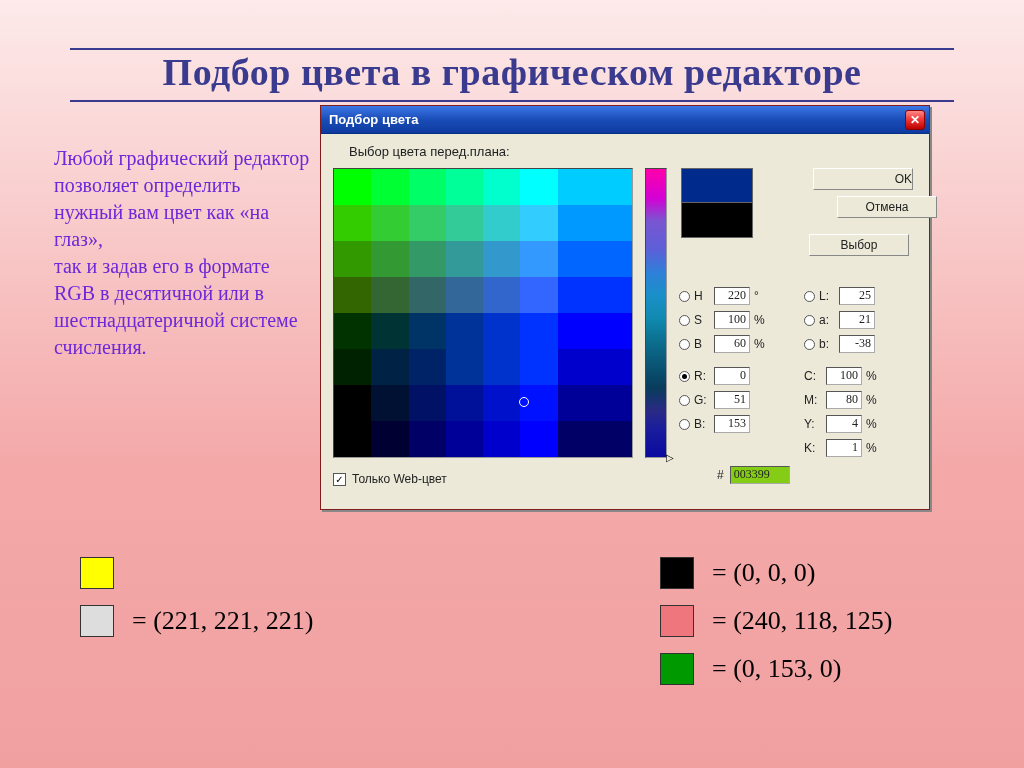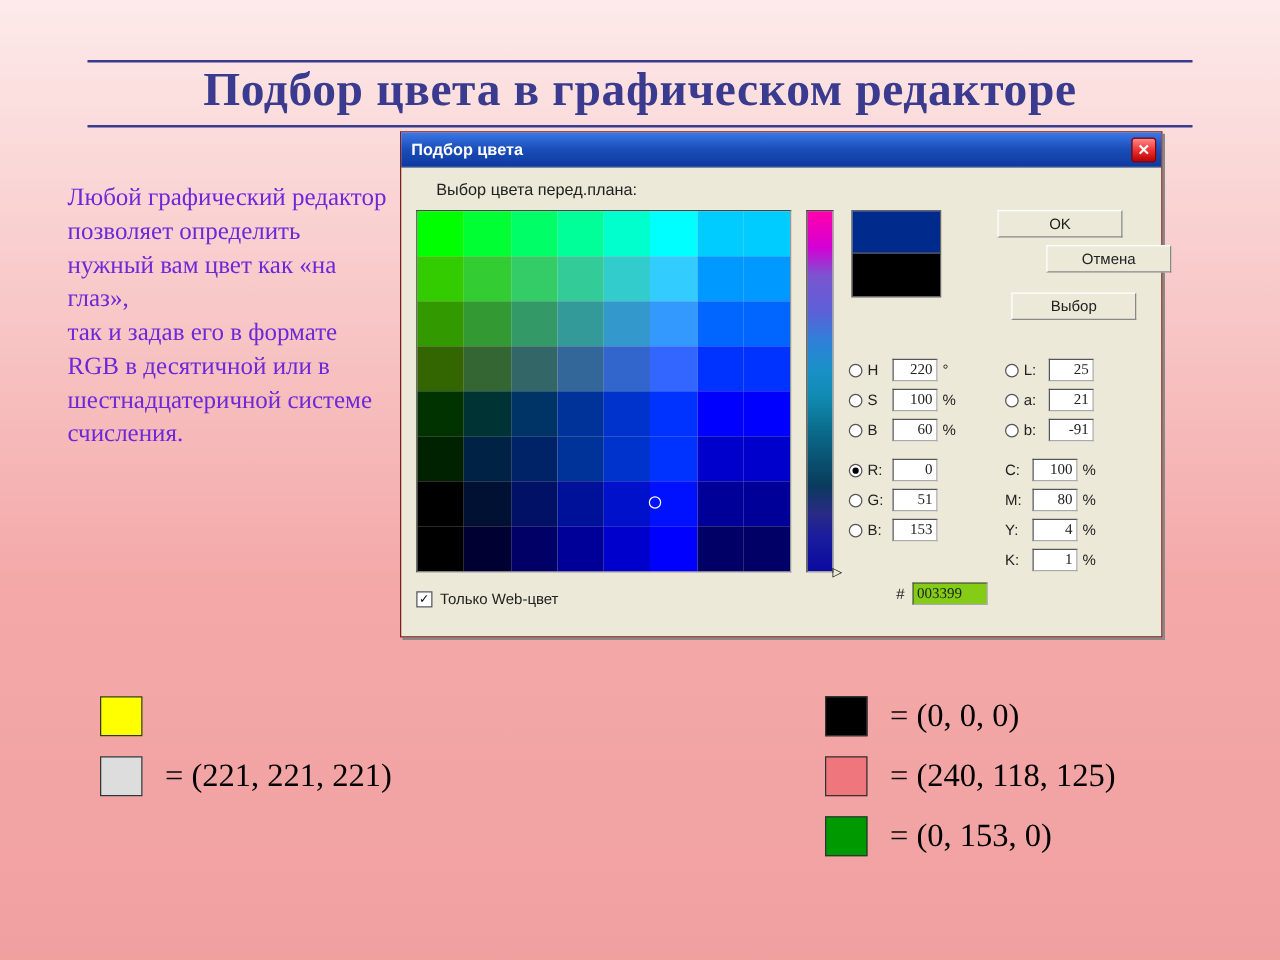--- a/index.html
+++ b/index.html
@@ -68,21 +68,21 @@
     border: 1px solid #666;
   }
   .swatch-pair .top { width:100%; height:50%; background:#002a8c; border-bottom:1px solid #666; }
   .swatch-pair .bot { width:100%; height:50%; background:#000; }
   .btn {
     position:absolute; width:100px; height:22px;
     background:#ece9d8; border:1px solid #888; border-top-color:#fff; border-left-color:#fff;
     font-size:12px; text-align:center; line-height:20px; cursor:pointer;
     font-family: Tahoma, sans-serif;
   }
-  .btn.ok { left: 477px; top: 34px; }
+  .btn.ok { left: 492px; top: 34px; text-align: right; }
   .btn.cancel { left: 516px; top: 62px; }
   .btn.select { left: 488px; top: 100px; }
   .inputs { position:absolute; left: 358px; top: 150px; font-size: 12px; }
   .row { display:flex; align-items:center; height: 24px; gap:4px; }
   .radio { width:11px; height:11px; border:1px solid #555; border-radius:50%; background:#fff; display:inline-block; position:relative; }
   .radio.on::after { content:""; position:absolute; left:2px; top:2px; width:5px; height:5px; background:#000; border-radius:50%; }
   .lbl { width: 16px; }
   .field { width:36px; height:18px; border:1px inset #aaa; background:#fff; font-size:12px; padding:0 3px; text-align:right; font-family: Tahoma; }
   .suffix { width:14px; }
   .gap { width: 28px; }
@@ -221,21 +221,21 @@
       </div>
 
       <div class="row">
         <span class="radio"></span>
         <span class="lbl">B</span>
         <span class="field">60</span>
         <span class="suffix">%</span>
         <span class="gap"></span>
         <span class="radio"></span>
         <span class="lbl">b:</span>
-        <span class="field">-91</span>
+        <span class="field">-38</span>
       </div>
       <div style="height:8px"></div>
 
       <div class="row">
         <span class="radio on"></span>
         <span class="lbl">R:</span>
         <span class="field">0</span>
         <span class="suffix"></span>
         <span class="gap"></span>
         <span class="lbl" style="width:18px">C:</span>

